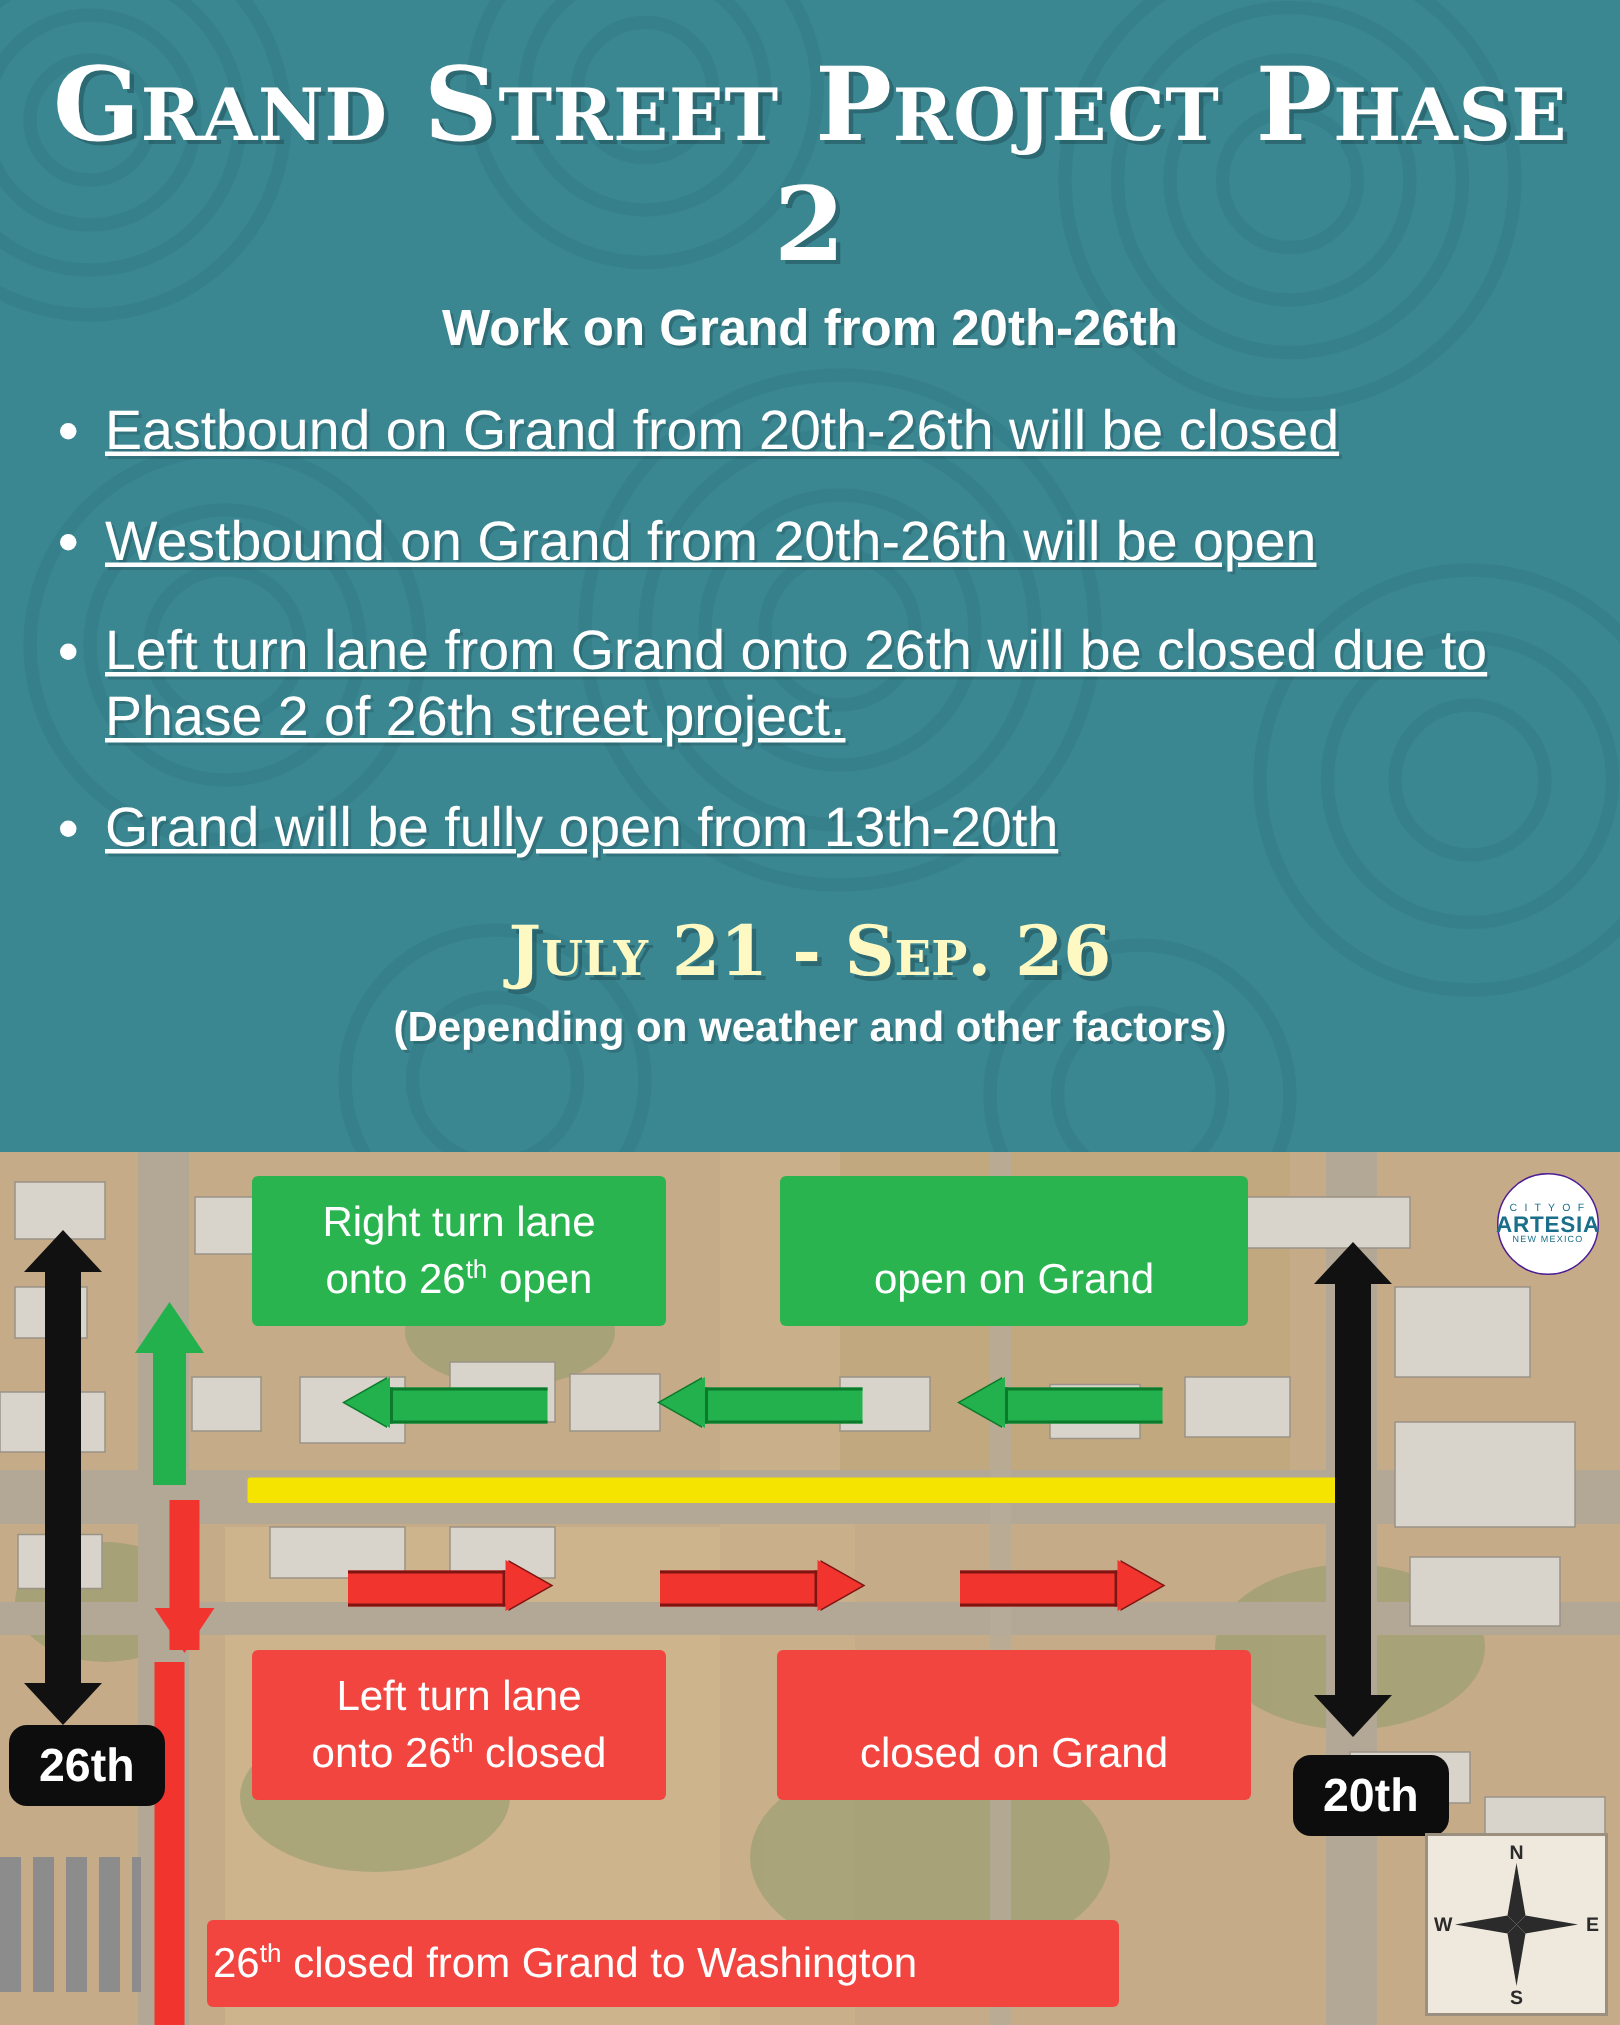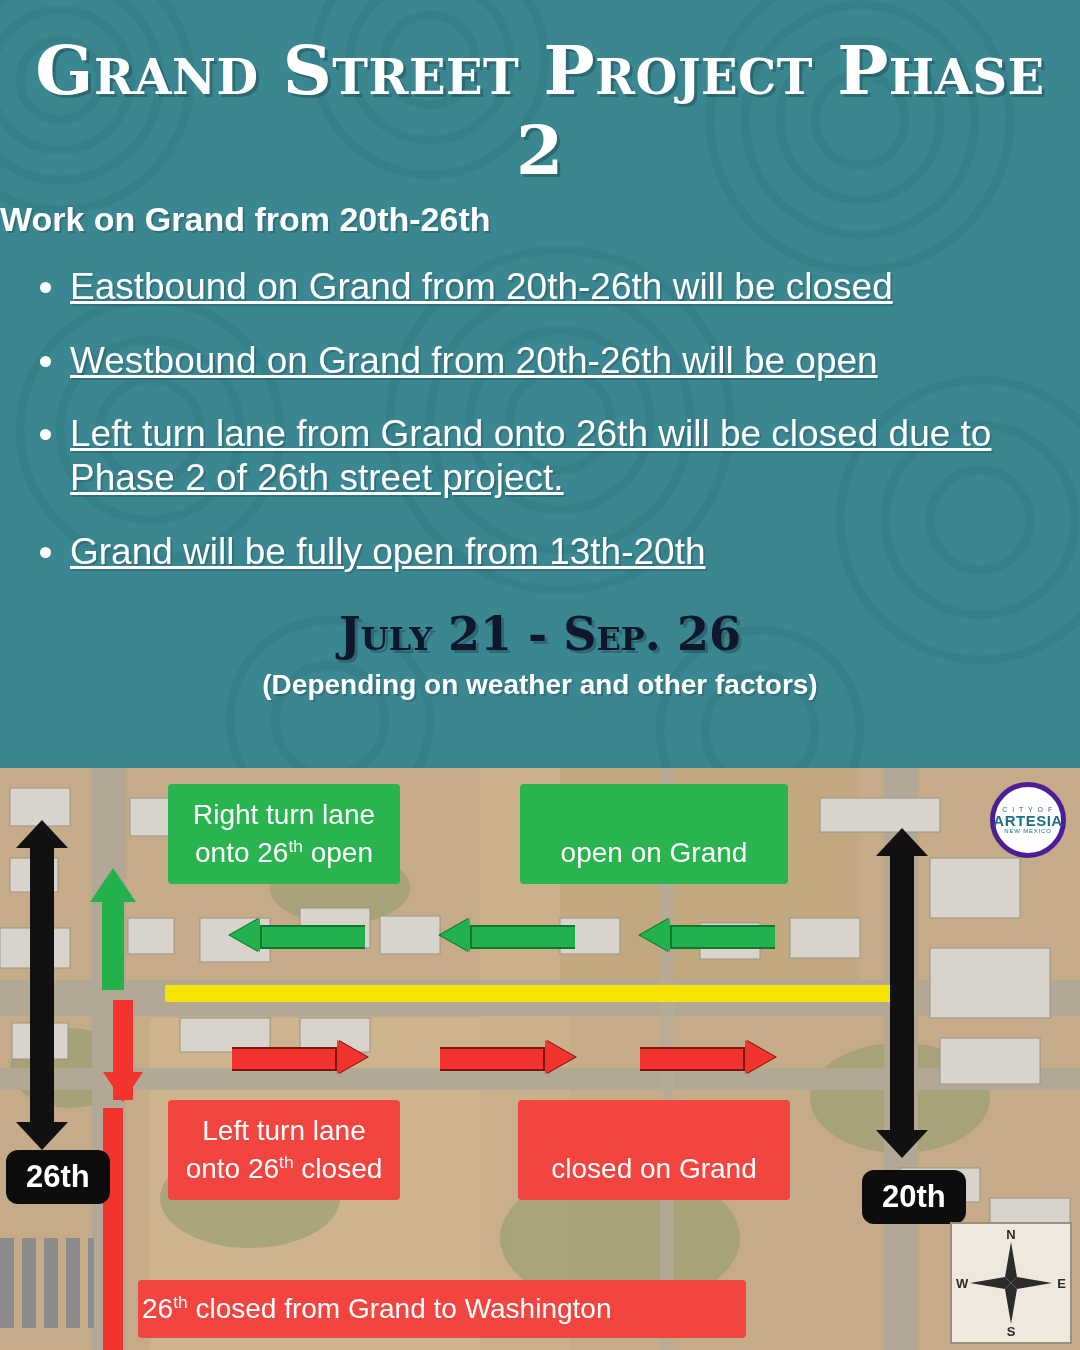--- a/index.html
+++ b/index.html
@@ -27,21 +27,21 @@
     color:#ffffff;
     font-family:"DejaVu Serif", serif;
     font-weight:bold;
     font-size:68px;
     letter-spacing:.5px;
     padding-top:30px;
     text-shadow:3px 3px 0 rgba(0,0,0,.22);
     font-variant:small-caps;
   }
   .subtitle{
-    text-align:left;
+    text-align:center;
     color:#ffffff;
     font-weight:bold;
     font-size:34px;
     margin-top:10px;
     text-shadow:2px 2px 0 rgba(0,0,0,.18);
   }
   ul.bullets{
     list-style:none;
     margin:26px 0 0 0;
     padding:0 34px 0 26px;
@@ -57,21 +57,21 @@
     text-decoration:underline;
   }
   ul.bullets li:before{
     content:"";
     position:absolute;left:14px;top:17px;
     width:11px;height:11px;border-radius:50%;
     background:#ffffff;
   }
   .dates{
     text-align:center;
-    color:#0f172a;
+    color:#fef9c3;
     font-family:"DejaVu Serif", serif;
     font-weight:bold;
     font-variant:small-caps;
     font-size:46px;
     margin-top:34px;
     text-shadow:3px 3px 0 rgba(0,0,0,.22);
   }
   .note{
     text-align:center;
     color:#ffffff;
@@ -125,36 +125,36 @@
 
   
   .blk-arrow{position:absolute;z-index:7;}
   .blk-arrow .shaft{position:absolute;left:14px;top:26px;width:24px;bottom:26px;background:#111;}
   .blk-arrow .up{position:absolute;left:0;top:0;width:0;height:0;border-left:26px solid transparent;border-right:26px solid transparent;border-bottom:28px solid #111;}
   .blk-arrow .dn{position:absolute;left:0;bottom:0;width:0;height:0;border-left:26px solid transparent;border-right:26px solid transparent;border-top:28px solid #111;}
 
   .label{
     position:absolute;z-index:9;
     color:#ffffff;font-size:28px;line-height:1.35;
-    padding:12px 0;border-radius:4px;
+    padding:12px 22px;border-radius:4px;
     text-align:center;
   }
   .label.green{background:#29b44f;}
   .label.red{background:#f2453f;}
   .street-tag{
     position:absolute;z-index:9;background:#0d0d0d;color:#fff;
     font-weight:bold;font-size:31px;padding:9px 20px;border-radius:12px;
   }
   sup{font-size:.62em;vertical-align:super;}
 
   
   .seal{
     position:absolute;z-index:10;right:14px;top:14px;
     width:66px;height:66px;border-radius:50%;
-    background:#ffffff;border:5px solid #4c1d95;
+    background:#ffffff;border:1px solid #4c1d95;
     display:flex;flex-direction:column;align-items:center;justify-content:center;
     color:#1b6f8a;text-align:center;line-height:1;
   }
   .seal .s1{font-size:7px;letter-spacing:1.5px;}
   .seal .s2{font-size:15px;font-weight:bold;letter-spacing:.5px;}
   .seal .s3{font-size:6px;letter-spacing:.8px;}
 
   
   .compass{
     position:absolute;z-index:10;right:8px;bottom:6px;

